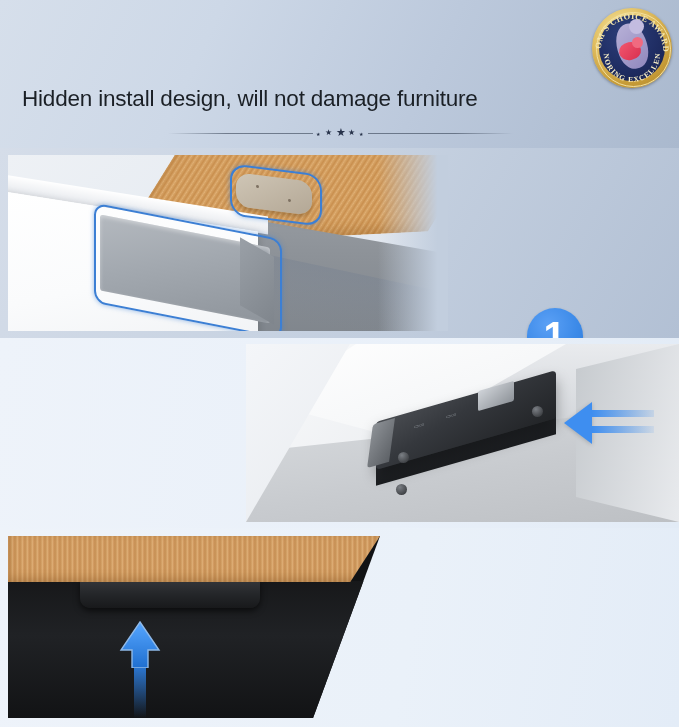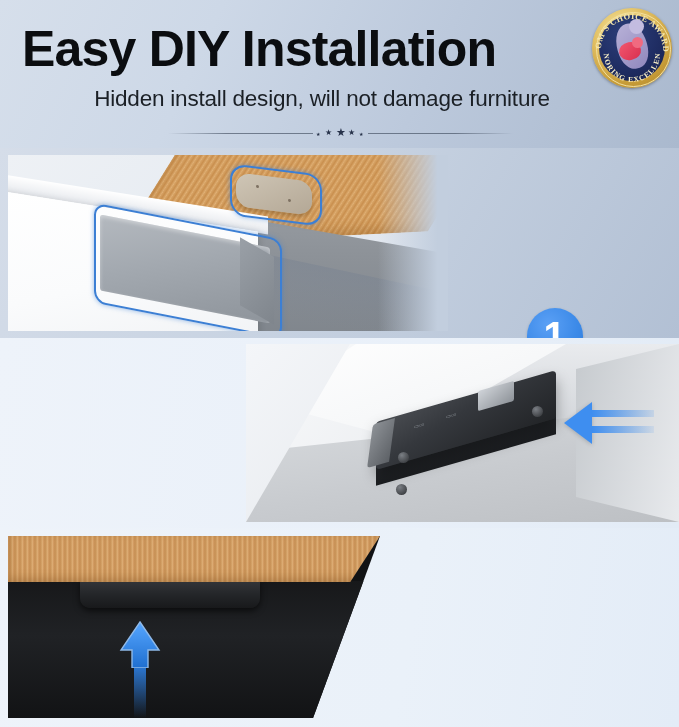--- a/index.html
+++ b/index.html
@@ -8,21 +8,21 @@
   #page{position:relative;width:679px;height:727px;overflow:hidden;}
 
   
   .header{position:absolute;left:0;top:0;width:679px;height:148px;
           background:linear-gradient(115deg,#d6dfeb 0%,#cdd8e7 30%,#bcc9dc 62%,#aab9ce 100%);}
   .title{position:absolute;left:22px;top:16px;width:560px;height:66px;
          font-size:50px;font-weight:900;letter-spacing:-0.8px;color:#0b0d10;
          line-height:66px;white-space:nowrap;}
   .subtitle{position:absolute;left:22px;top:86px;width:600px;
             font-size:22.5px;font-weight:300;color:#1b2026;
-            letter-spacing:-0.2px;white-space:nowrap;line-height:26px;text-align:center;}
+            letter-spacing:-0.2px;white-space:nowrap;line-height:26px;}
 
   
   .badge{position:absolute;left:592px;top:8px;width:80px;height:80px;border-radius:50%;
          background:radial-gradient(circle at 38% 30%,#f7e9a8 0%,#e2c063 38%,#c59a36 70%,#a8802a 100%);
          box-shadow:0 1px 3px rgba(0,0,0,.35);}
   .badge-inner{position:absolute;left:7px;top:7px;width:66px;height:66px;border-radius:50%;
          background:radial-gradient(circle at 40% 30%,#2d3f7a 0%,#1f2d63 55%,#15204b 100%);
          overflow:hidden;}
   .badge-ring{position:absolute;left:3.5px;top:3.5px;width:73px;height:73px;border-radius:50%;
          border:1.2px solid #f2e0a0;}
@@ -160,21 +160,20 @@
       color:#fff;font-size:40px;font-weight:700;line-height:56px;text-align:center;
       margin:0 auto;box-shadow:0 1px 3px rgba(0,0,0,.18);}
   .t1{left:430px;top:160px;width:249px;}
 </style>
 </head>
 <body>
 
 <div id="page">
 
   <div class="header">
-    <div class="title">Easy DIY Installation</div>
     <div class="subtitle">Hidden install design, will not damage furniture</div>
 
     <div class="badge">
       <div class="badge-inner">
         <div class="fig-adult"></div>
         <div class="fig-head"></div>
         <div class="fig-baby"></div>
         <div class="fig-bhead"></div>
       </div>
       <div class="badge-ring"></div>

